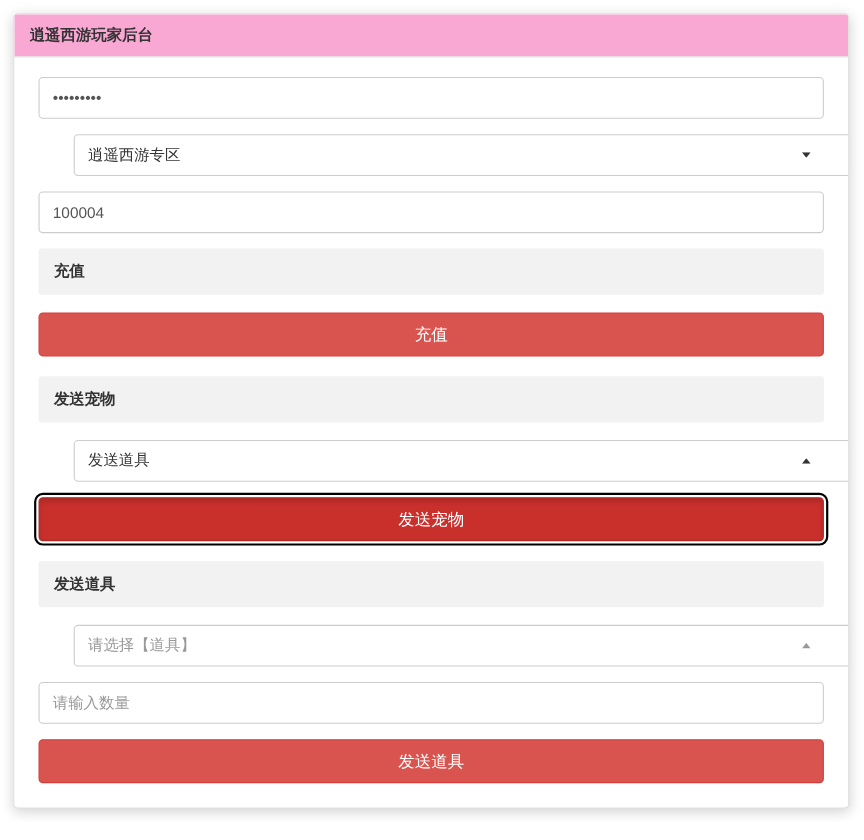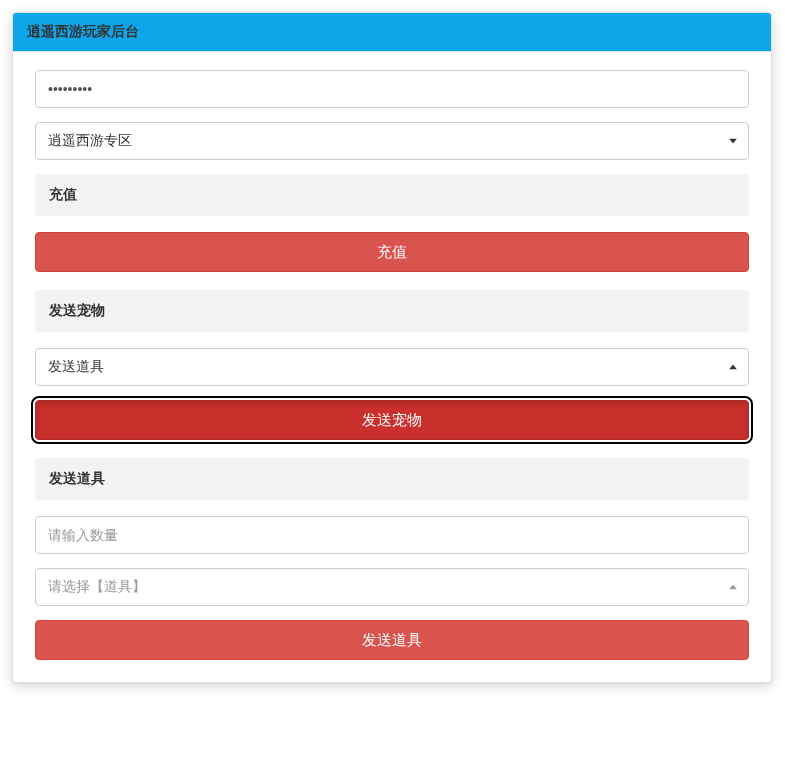--- a/index.html
+++ b/index.html
@@ -12,21 +12,21 @@
 }
 .panel {
   max-width: 760px;
   background: #fff;
   border: 1px solid #e0e0e0;
   border-radius: 4px;
   box-shadow: 0 3px 12px rgba(0,0,0,0.18);
   overflow: hidden;
 }
 .panel-header {
-  background: #0ea5e9;
+  background: #f9a8d4;
   padding: 10px 14px;
   font-weight: 700;
   font-size: 14px;
   border-bottom: 1px solid #e5e5e5;
   color: #333;
 }
 .panel-body {
   padding: 18px 22px 22px 22px;
 }
 .field {
@@ -53,20 +53,21 @@
   padding: 6px 32px 6px 12px;
   font-size: 14px;
   color: #333;
   background: #fff;
   border: 1px solid #ccc;
   border-radius: 4px;
   text-align: right;
   cursor: pointer;
   display: flex;
   align-items: center;
+  margin-left: 32px;
 }
 .select-btn.placeholder { color: #999; }
 .caret {
   position: absolute;
   right: 12px;
   top: 50%;
   transform: translateY(-50%);
   pointer-events: none;
 }
 .caret svg { display: block; }
@@ -117,20 +118,23 @@
           <span>逍遥西游专区</span>
         </button>
         <span class="caret">
           <svg width="8" height="5" viewBox="0 0 8 5">
               <path d="M0 0 L8 0 L4 5 Z" fill="#333"></path>
             </svg>
         </span>
       </div>
     </div>
 
+    <div class="field">
+      <input type="text" class="text-input" value="100004" style="">
+    </div>
 
     <div class="section-header">充值</div>
 
 
     <button class="btn">充值</button>
 
     <div class="section-header">发送宠物</div>
 
     <div class="field">
       <div class="select-wrap">
@@ -143,32 +147,32 @@
             </svg>
         </span>
       </div>
     </div>
 
     <button class="btn active">发送宠物</button>
 
     <div class="section-header">发送道具</div>
 
     <div class="field">
-      <input type="text" class="text-input" placeholder="请输入数量" style="">
-    </div>
-
-    <div class="field">
       <div class="select-wrap">
         <button class="select-btn placeholder">
           <span>请选择【道具】</span>
         </button>
         <span class="caret">
           <svg width="8" height="5" viewBox="0 0 8 5">
               <path d="M0 5 L8 5 L4 0 Z" fill="#999"></path>
             </svg>
         </span>
       </div>
     </div>
 
+    <div class="field">
+      <input type="text" class="text-input" placeholder="请输入数量" style="">
+    </div>
+
     <button class="btn" style="margin-bottom:0">发送道具</button>
 
   </div>
 </div>
 
 </body></html>

